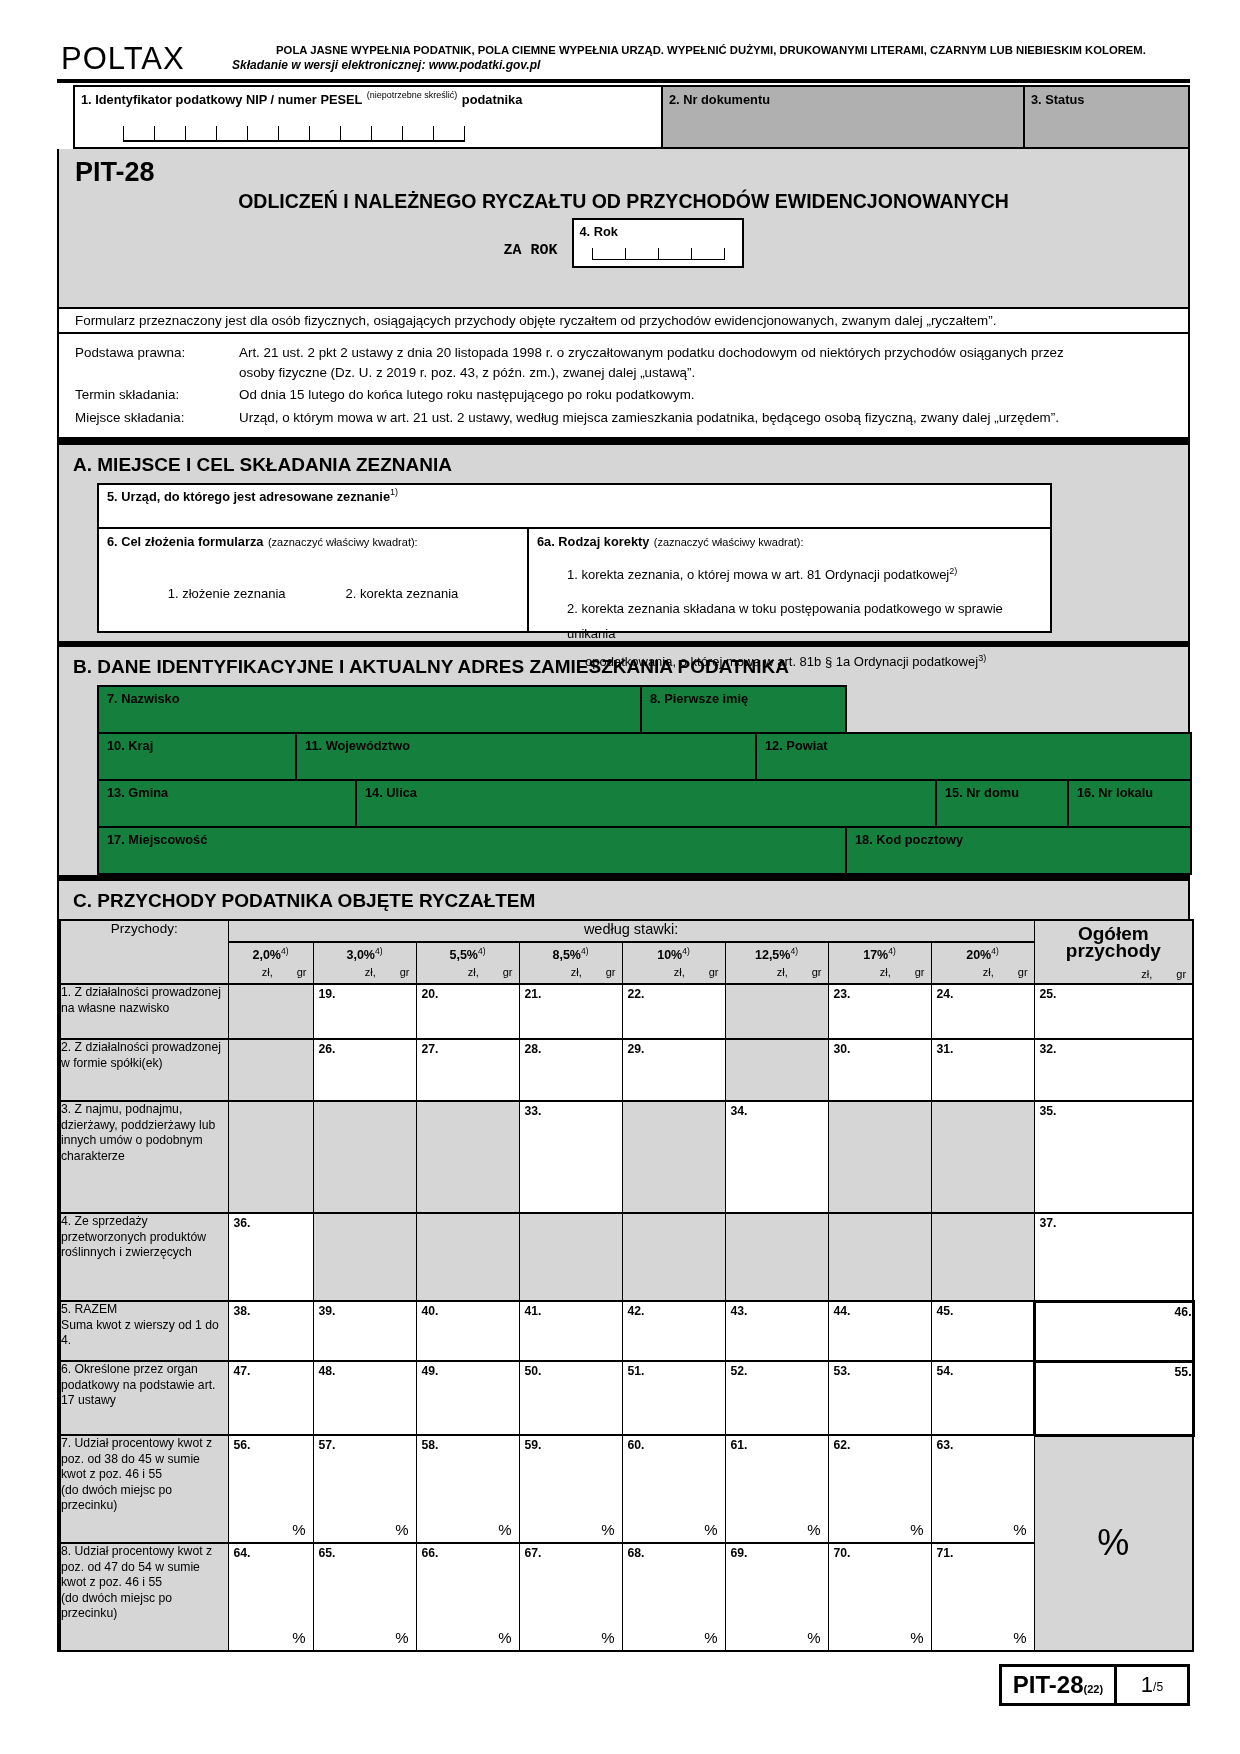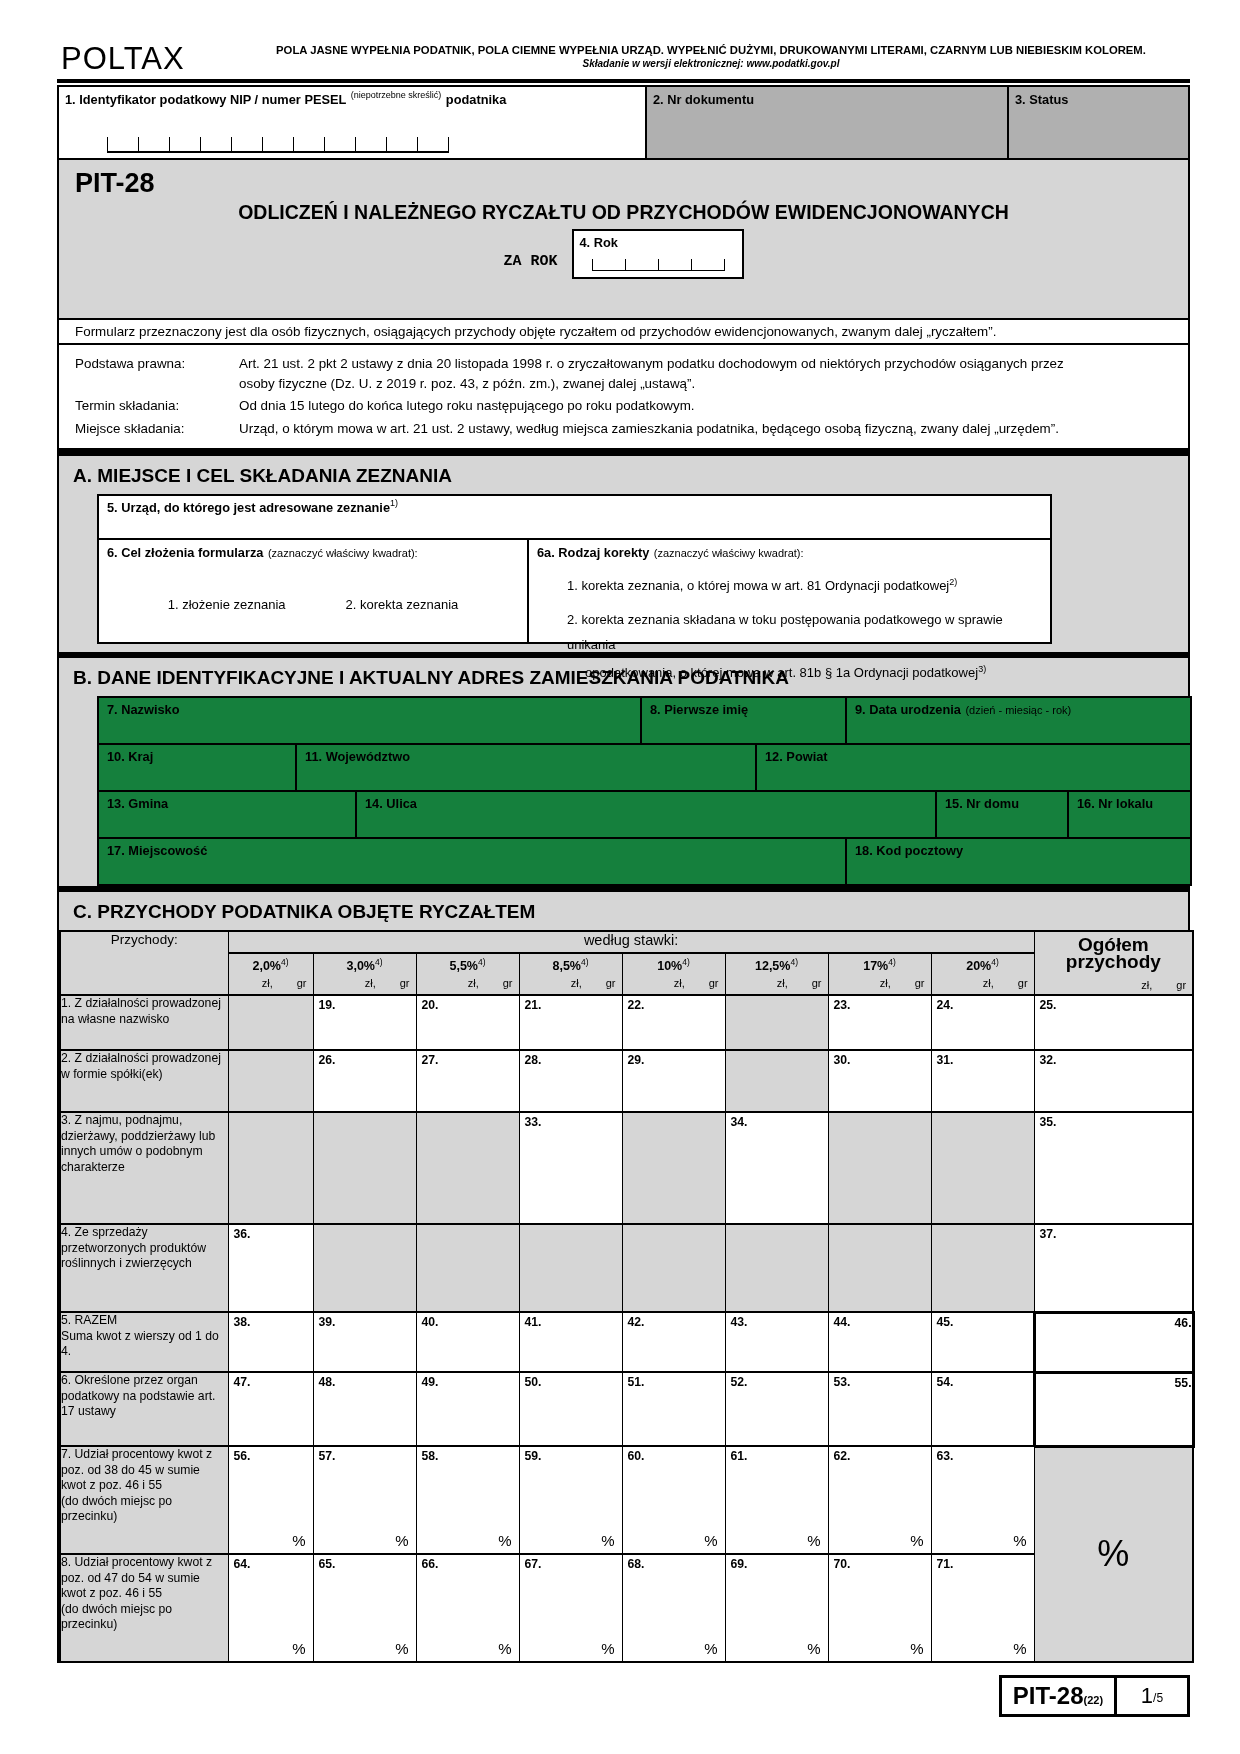--- a/index.html
+++ b/index.html
@@ -6,25 +6,25 @@
   html,body { background:#fff; }
   body { width:1240px; height:1754px; font-family:"Liberation Sans", sans-serif; color:#000; position:relative; }
   .page { position:relative; width:1240px; height:1754px; overflow:hidden; background:#fff; }
   .form { position:absolute; left:57px; top:42px; width:1133px; }
 
   
   .topbar { display:flex; align-items:flex-start; }
   .logo { width:175px; font-size:31px; letter-spacing:1px; padding-left:4px; line-height:34px; }
   .toptext { flex:1; padding-top:2px; }
   .instr { font-size:11.3px; font-weight:bold; text-align:center; }
-  .efile { font-size:10px; font-weight:bold; font-style:italic; text-align:center; margin-top:2px; }
+  .efile { font-size:12px; font-weight:bold; font-style:italic; text-align:left; margin-top:2px; }
   .thickline { height:4px; background:#000; margin-top:3px; }
 
   
-  .row1 { display:flex; height:75px; border:2px solid #000; margin-top:2px; background:#fca5a5; }
+  .row1 { display:flex; height:64px; border:2px solid #000; margin-top:2px; background:#fca5a5;margin-left:16px; }
   .b1 { width:586px; background:#fff; padding:3px 6px; position:relative; }
   .b2 { width:362px; background:#b0b0b0; border-left:2px solid #000; padding:3px 6px; }
   .b3 { flex:1; background:#b0b0b0; border-left:2px solid #000; padding:3px 6px; }
   .flabel { font-size:12.8px; font-weight:bold; }
   .fsup { font-size:9px; font-weight:normal; vertical-align:super; }
   .fnote2 { font-size:11px; font-weight:normal; }
   .comb { display:flex; position:absolute; bottom:5px; left:48px; border-bottom:2px solid #000; height:16px; }
   .comb i { display:block; width:31px; height:100%; border-left:1.5px solid #000; }
   .comb i.end { width:0; }
 
@@ -213,21 +213,20 @@
     </div>
 
     <div class="dsep"></div>
 
     <div class="sect">
       <div class="sect-title">B. DANE IDENTYFIKACYJNE I AKTUALNY ADRES ZAMIESZKANIA PODATNIKA</div>
       <div class="secb-body">
         <div class="brow">
           <div class="bbox" style="width:545px"><span class="flabel">7. Nazwisko</span></div>
           <div class="bbox" style="width:207px"><span class="flabel">8. Pierwsze imię</span></div>
-          <div class="bbox" style="width:347px"><span class="flabel">9. Data urodzenia</span> <span class="fnote2">(dzień - miesiąc - rok)</span></div>
         </div>
         <div class="brow brow2">
           <div class="bbox" style="width:200px"><span class="flabel">10. Kraj</span></div>
           <div class="bbox" style="width:462px"><span class="flabel">11. Województwo</span></div>
           <div class="bbox" style="width:437px"><span class="flabel">12. Powiat</span></div>
         </div>
         <div class="brow brow2">
           <div class="bbox" style="width:260px"><span class="flabel">13. Gmina</span></div>
           <div class="bbox" style="width:582px"><span class="flabel">14. Ulica</span></div>
           <div class="bbox" style="width:134px"><span class="flabel">15. Nr domu</span></div>

